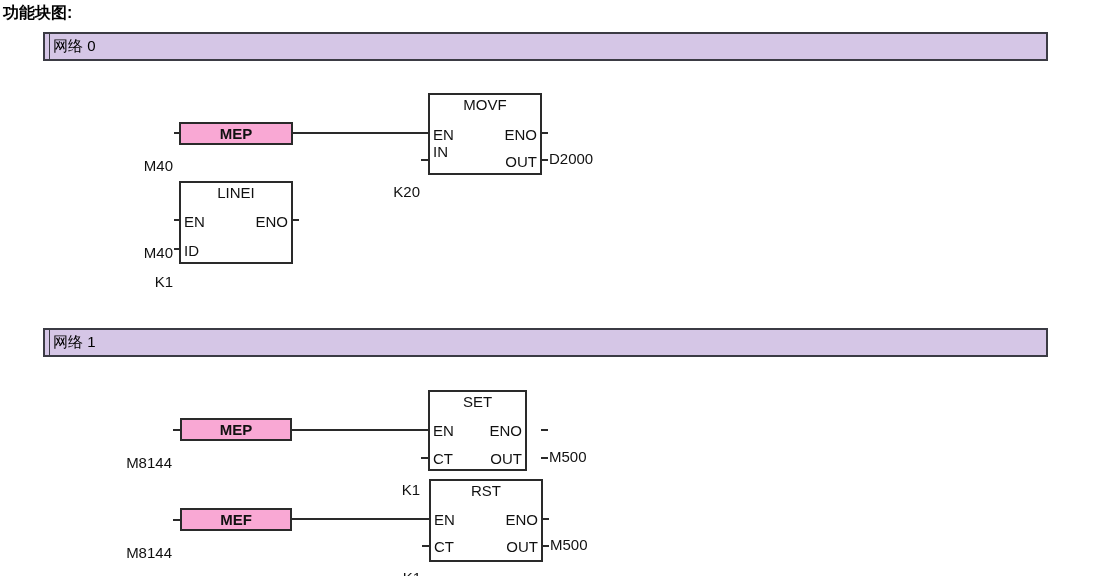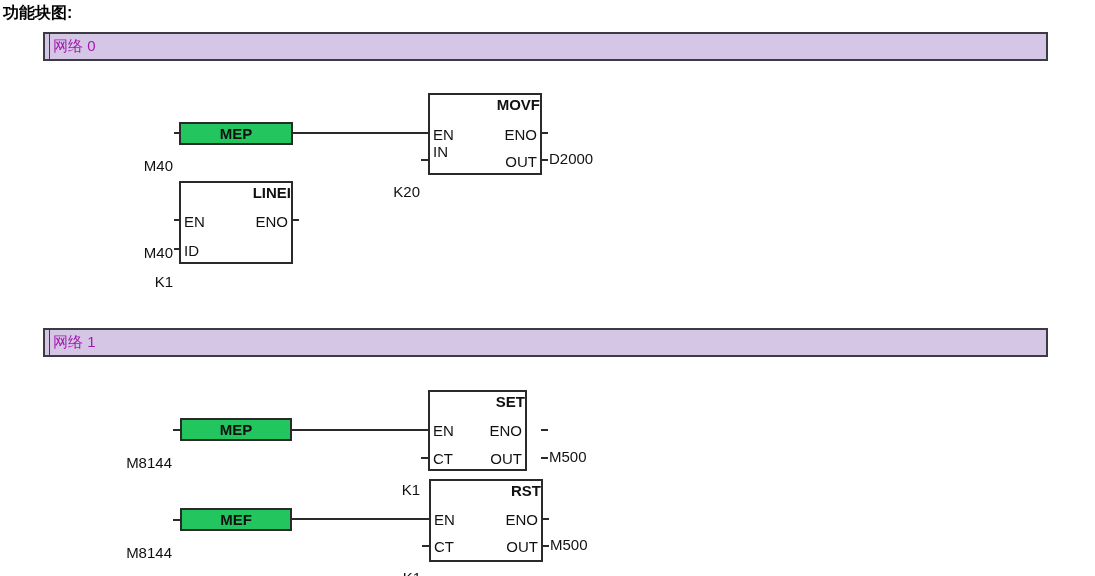--- a/index.html
+++ b/index.html
@@ -11,36 +11,36 @@
     position:absolute;font-size:16px;font-weight:bold;color:#000000;white-space:nowrap;
   }
   .net-header{
     position:absolute;box-sizing:border-box;height:29px;
     background:#d5c6e6;border:2px solid #3b3b44;
     display:flex;align-items:center;
   }
   .net-header .net-label{
     display:flex;align-items:center;height:25px;margin-left:4px;
     border-left:1px solid #3b3b44;padding-left:3px;
-    font-size:15px;color:#a21caf;white-space:nowrap;
+    font-size:15px;color:#000000;white-space:nowrap;
   }
   .fbd-block{
     position:absolute;box-sizing:border-box;background:#ffffff;border:2px solid #2a2a2a;
   }
   .fbd-block .blk-title{
-    position:absolute;top:1px;left:0;right:0;text-align:right;
-    font-size:15px;font-weight:bold;line-height:18px;white-space:nowrap;
+    position:absolute;top:1px;left:0;right:0;text-align:center;
+    font-size:15px;font-weight:normal;line-height:18px;white-space:nowrap;
   }
   .pin{
     position:absolute;font-size:15px;line-height:18px;white-space:nowrap;
   }
   .pin.pl{left:3px;}
   .pin.pr{right:3px;}
   .contact-block{
-    position:absolute;box-sizing:border-box;background:#22c55e;border:2px solid #2a2a2a;
+    position:absolute;box-sizing:border-box;background:#f9a8d4;border:2px solid #2a2a2a;
     display:flex;align-items:center;justify-content:center;
     font-size:15px;font-weight:bold;white-space:nowrap;
   }
   .wire{
     position:absolute;height:2px;background:#2a2a2a;
   }
   .operand{
     position:absolute;font-size:15px;line-height:18px;white-space:nowrap;
   }
   .operand.ra{text-align:right;margin-top:33px;}

